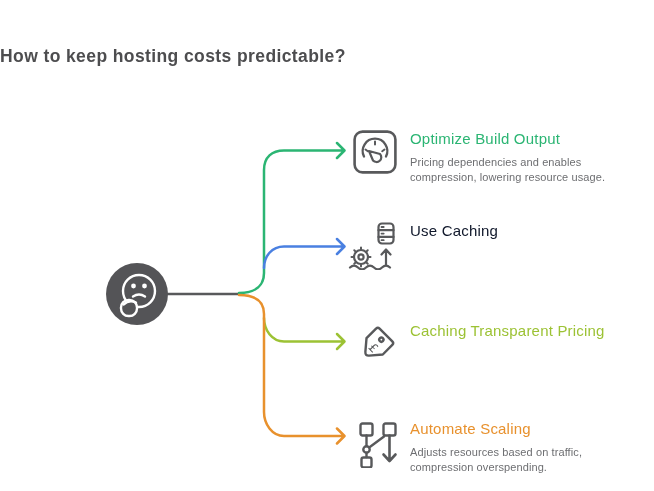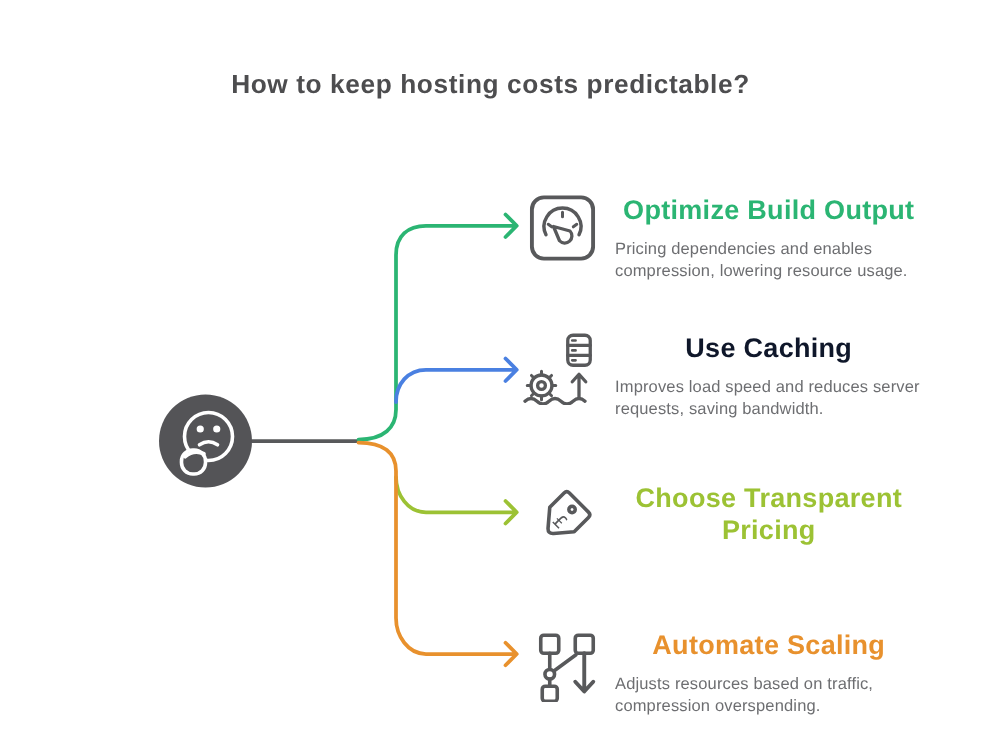--- a/index.html
+++ b/index.html
@@ -3,37 +3,37 @@
 <meta charset="utf-8">
 <style>
   html,body { margin:0; padding:0; background:#fff; }
   .canvas {
     position:relative; width:654px; height:491px; margin:0 auto;
     background:#fff; overflow:hidden;
     font-family:"Liberation Sans", sans-serif;
   }
   .title {
     position:absolute; left:0; top:46px; width:654px;
-    text-align:center; font-size:17.5px; font-weight:bold;
+    font-size:17.5px; font-weight:bold;
     letter-spacing:.4px; color:#4d4d4f;
   }
   .connectors { position:absolute; left:0; top:0; }
   .connectors path { fill:none; stroke-width:2.5; stroke-linecap:round; stroke-linejoin:round; }
   .center-circle {
     position:absolute; left:106px; top:263px; width:62px; height:62px;
     border-radius:50%; background:#545457;
   }
   .row { position:absolute; left:348px; width:300px; }
   .row .icon { position:absolute; }
   .row .icon svg { display:block; }
   .row .icon path, .row .icon rect, .row .icon circle, .row .icon line {
     fill:none; stroke:#58595b; stroke-linecap:round; stroke-linejoin:round;
   }
   .row .text { position:absolute; left:62px; top:1px; width:205px; }
-  .heading { font-size:18px; font-weight:bold; margin:0 0 8px 0; letter-spacing:.2px;text-align:center; }
+  .heading { font-size:15px; font-weight:normal; margin:0 0 8px 0; letter-spacing:.2px; }
   .desc { font-size:11px; line-height:15px; color:#6d6e71; letter-spacing:.1px; }
   .row1 { top:129px; } .row2 { top:221px; } .row3 { top:321px; } .row4 { top:419px; }
 </style>
 </head>
 <body>
 
 <div class="canvas">
 
   <div class="title">How to keep hosting costs predictable?</div>
 
@@ -81,36 +81,35 @@
         <path d="M33.5 5 h2.2 M33.5 11.6 h2.2 M33.5 18.2 h2.2" stroke-width="1.8"></path>
         <circle cx="13" cy="35" r="7"></circle>
         <circle cx="13" cy="35" r="2.6"></circle>
         <path d="M13 25.5 v2.5 M13 42 v2.5 M3.5 35 h2.5 M20 35 h2.5 M6.3 28.3 l1.8 1.8 M17.9 40 l1.8 1.8 M19.7 28.3 l-1.8 1.8 M6.3 41.8 l1.8 -1.8" stroke-width="2"></path>
         <path d="M2 45.5 Q6 41.8 10 45.5 T18 45.5 T26 45.5 T34 45.5 T42 45.5"></path>
         <path d="M38 43 V28 M33.5 32.5 L38 27.5 L42.5 32.5"></path>
       </svg>
     </div>
     <div class="text">
       <div class="heading" style="color: #0f172a;">Use Caching</div>
-      <div class="desc">Improves load speed and reduces server requests, saving bandwidth.</div>
     </div>
   </div>
 
   <div class="row row3">
     <div class="icon" style="left:5px; top:1px;">
       <svg width="44" height="46" viewBox="0 0 44 46" stroke-width="2.4">
         <g transform="rotate(45 22 24)">
           <path d="M13 8.5 H31 Q33.5 8.5 33.5 11 V24.5 L24.6 35 Q22 38 19.4 35 L10.5 24.5 V11 Q10.5 8.5 13 8.5 Z"></path>
           <circle cx="22" cy="15" r="2.1"></circle>
           <text x="22" y="30.5" text-anchor="middle" font-size="12" font-family="'DejaVu Sans', sans-serif" fill="#58595b" stroke="none">£</text>
         </g>
       </svg>
     </div>
     <div class="text">
-      <div class="heading" style="color: rgb(156, 194, 52);">Choose Transparent Pricing</div>
+      <div class="heading" style="color: rgb(156, 194, 52);">Caching Transparent Pricing</div>
     </div>
   </div>
 
   <div class="row row4">
     <div class="icon" style="left:10px; top:1px;">
       <svg width="40" height="48" viewBox="0 0 40 48" stroke-width="2.4">
         <rect x="2.5" y="3.5" width="12" height="12" rx="2"></rect>
         <path d="M8.5 15.5 V26"></path>
         <circle cx="8.5" cy="29.5" r="3.2"></circle>
         <path d="M8.5 32.7 V37"></path>

